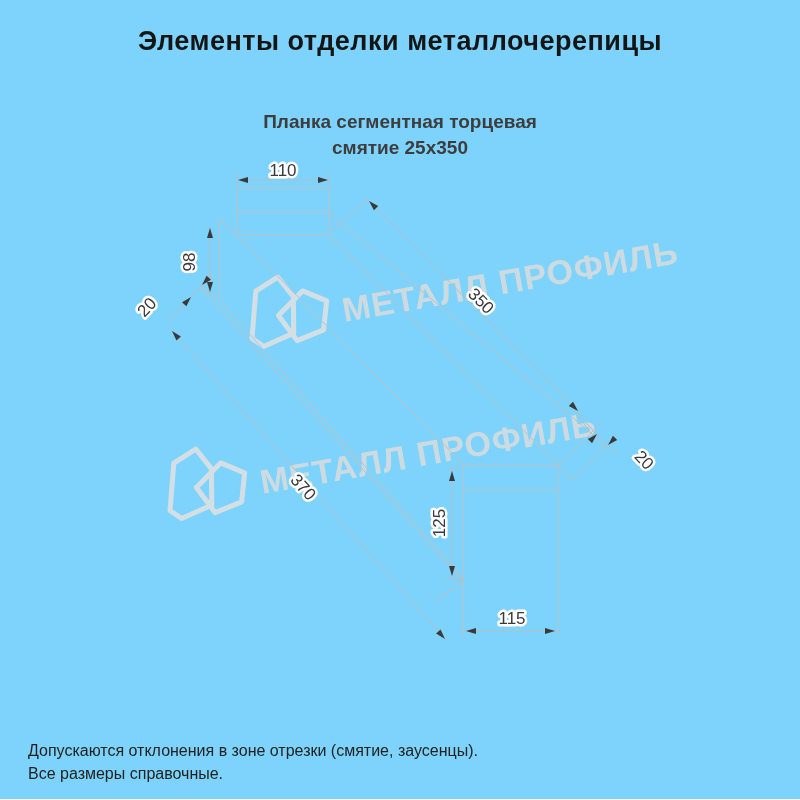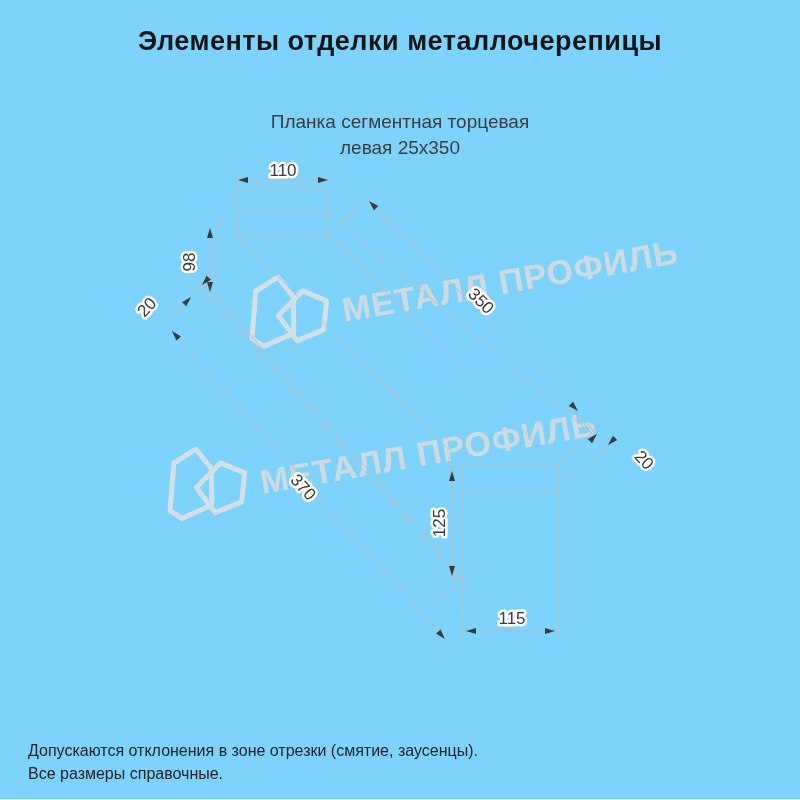--- a/index.html
+++ b/index.html
@@ -6,21 +6,21 @@
   .stage{
     position:relative;width:800px;height:799px;background:#7dd3fc;overflow:hidden;
     font-family:"Liberation Sans", sans-serif;
   }
   .page-title{
     position:absolute;top:26px;left:0;width:800px;text-align:center;
     font-size:27px;font-weight:bold;color:#151515;letter-spacing:0.5px;
   }
   .subtitle{
     position:absolute;top:109px;left:0;width:800px;text-align:center;
-    font-size:19px;font-weight:400;color:#3d3d3d;line-height:26px;
+    font-size:19px;font-weight:700;color:#3d3d3d;line-height:26px;
   }
   .footer{
     position:absolute;left:28px;top:739px;width:740px;
     font-size:16px;color:#222222;line-height:23px;
   }
   svg.drawing{position:absolute;left:0;top:0;}
   .pline{stroke:#bcc1c5;stroke-width:1;fill:none;}
   .dline{stroke:#b8bdc2;stroke-width:1;fill:none;}
   .arrow{fill:#3a3a3a;stroke:none;}
   .dim-label{
@@ -35,21 +35,21 @@
 </style>
 </head>
 <body>
 
 <div class="stage">
 
   <div class="page-title">Элементы отделки металлочерепицы</div>
 
   <div class="subtitle">
     <div>Планка сегментная торцевая</div>
-    <div>левая 25х350</div>
+    <div>смятие 25х350</div>
   </div>
 
   <svg class="drawing" width="800" height="800" viewBox="0 0 800 800">
 
     <g transform="translate(238,282) rotate(-10)" opacity="0.85">
       <g>
         <path class="wm-logo" d="M4,58 L16,12 L40,2 L52,24 L46,60 L14,68 Z"></path>
         <path class="wm-logo" d="M34,40 L62,20 L84,34 L76,62 L48,68 Z"></path>
       </g>
       <text class="wm-text" x="98" y="58">МЕТАЛЛ ПРОФИЛЬ</text>

